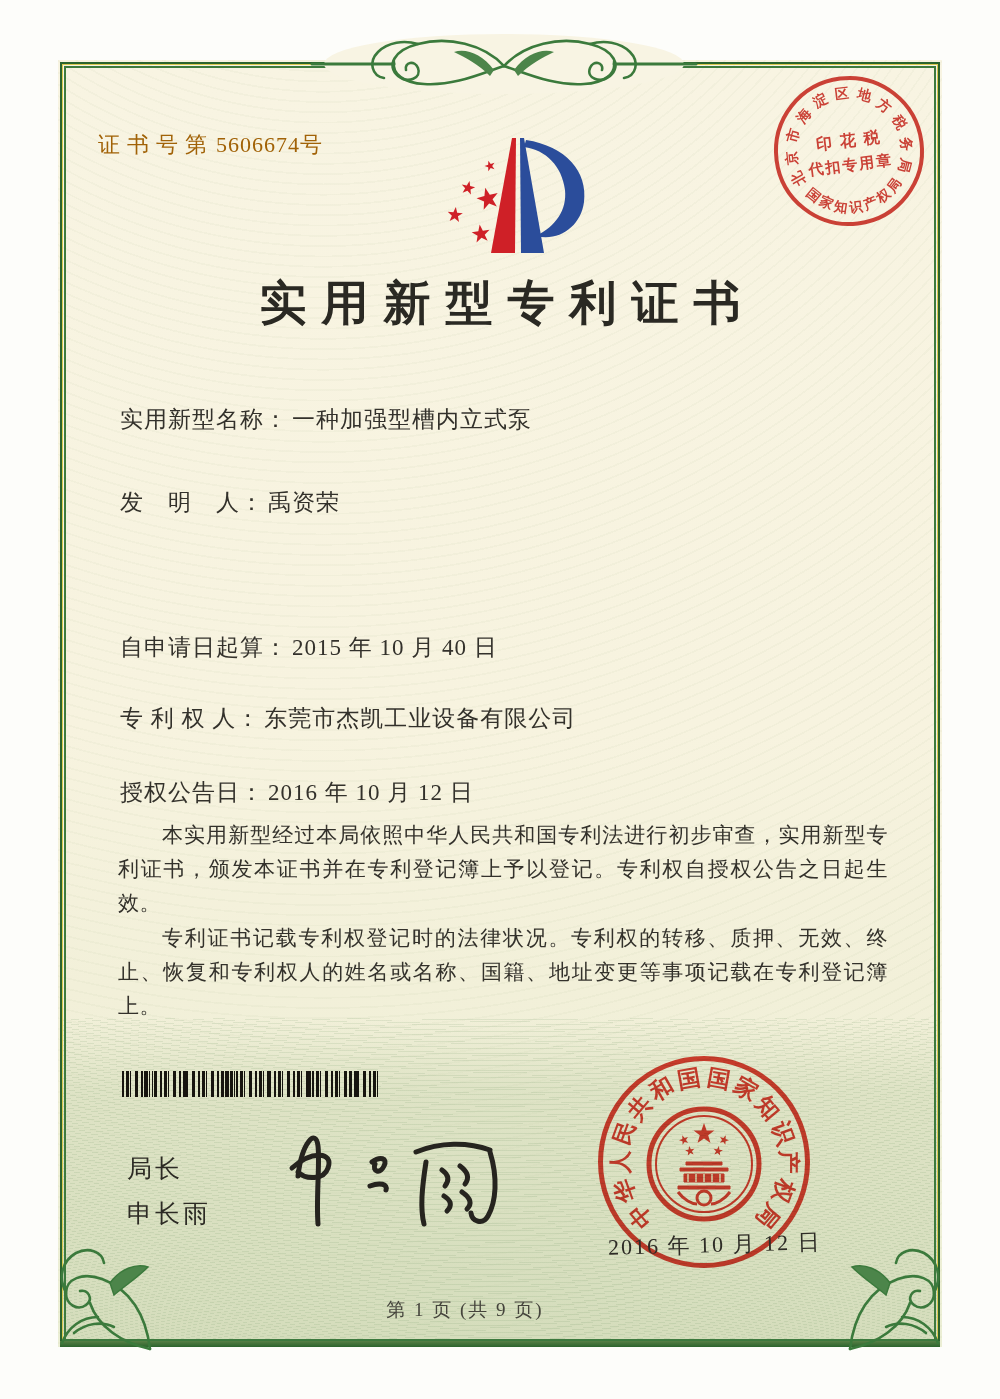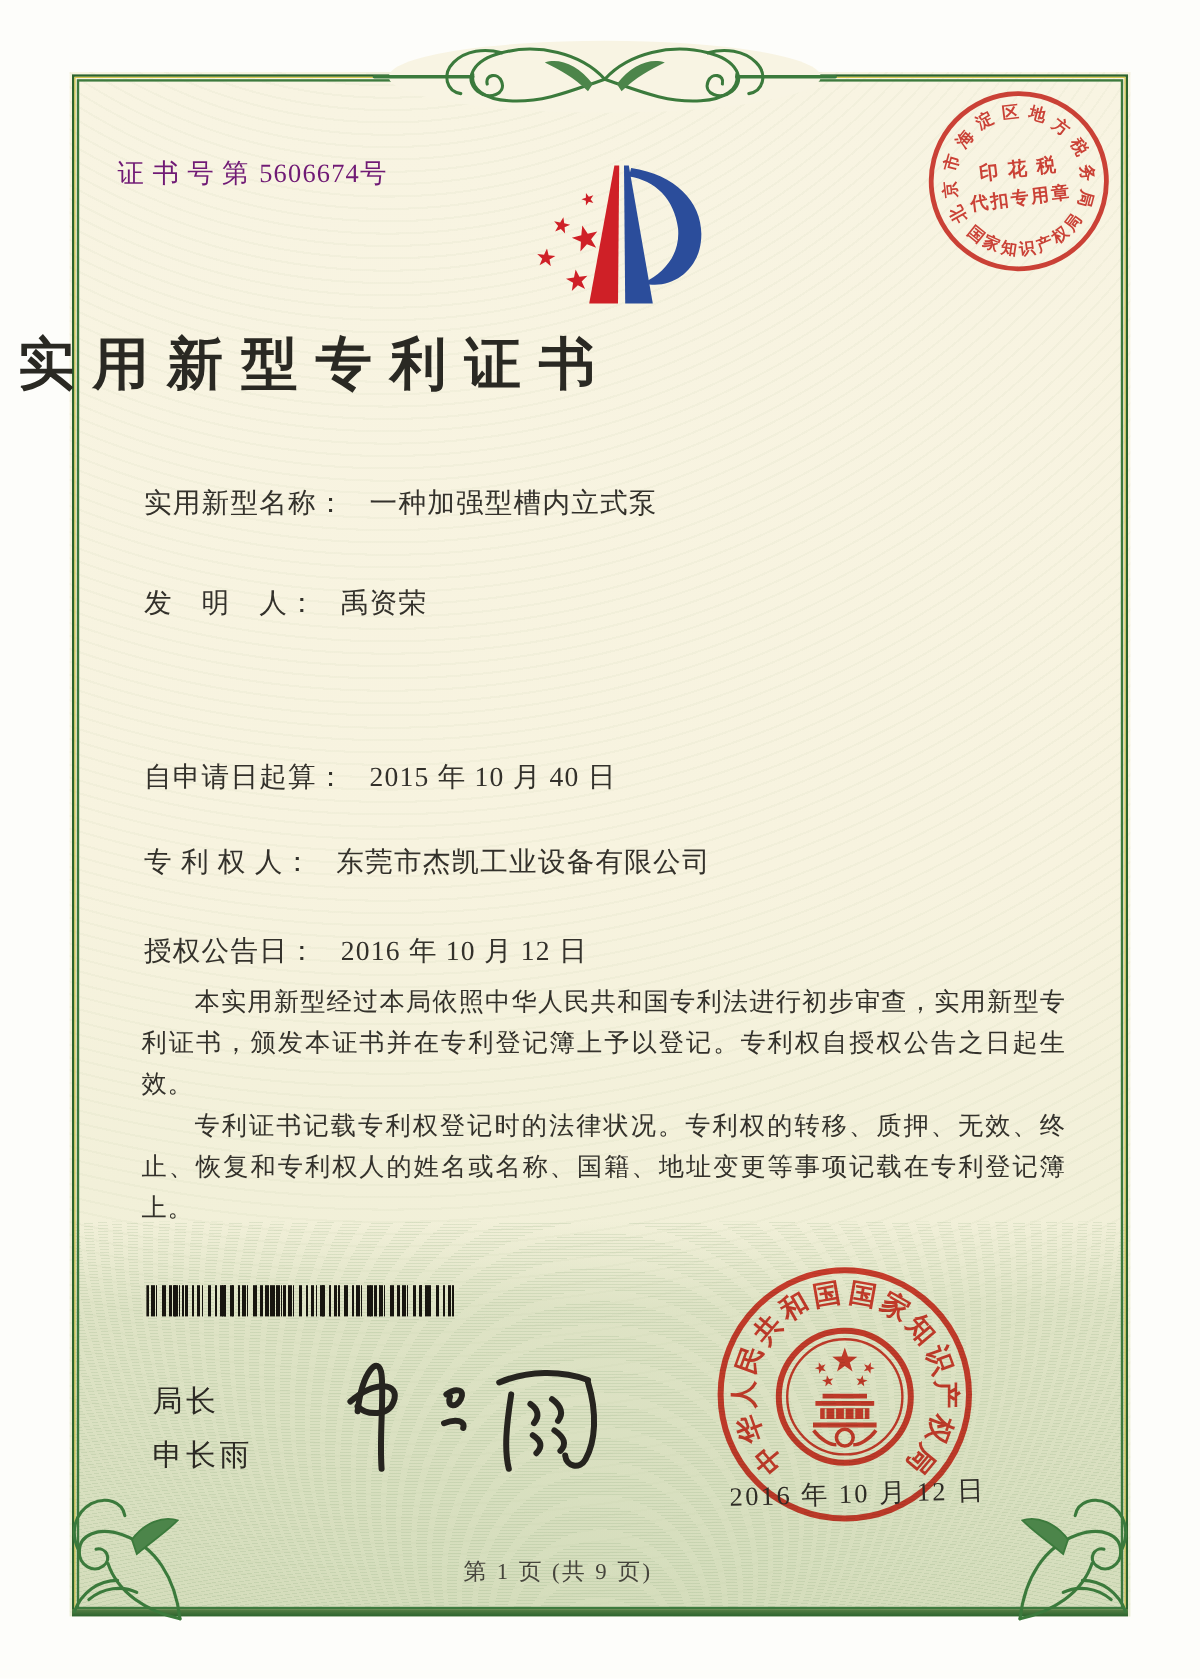--- a/index.html
+++ b/index.html
@@ -21,32 +21,32 @@
   
   .frame{position:absolute;left:60px;top:62px;right:60px;bottom:54px;border:2px solid #2c642d;pointer-events:none;}
   .frame::before{content:'';position:absolute;inset:0;border:1px solid #d9c84f;}
   .frame::after{content:'';position:absolute;inset:2px;border:2px solid #3d7a3e;}
   .frame-bottom-band{position:absolute;left:60px;right:60px;bottom:52px;height:6px;background:linear-gradient(180deg,#577f45,#2c642d);pointer-events:none;}
 
   .ornament{position:absolute;pointer-events:none;}
   .ornament svg{display:block;}
 
   
-  .cert-no{position:absolute;left:98px;top:130px;font-size:22px;color:#701a75;}
+  .cert-no{position:absolute;left:98px;top:130px;font-size:22px;color:#a16207;}
   .cert-no .sp{letter-spacing:7px;}
   .cert-no .num{letter-spacing:1px;margin-left:2px;}
 
   .logo{position:absolute;left:418px;top:126px;width:175px;height:142px;}
 
-  .title{position:absolute;left:0;right:0;top:272px;font-size:47px;font-weight:bold;
+  .title{position:absolute;left:0;right:0;top:272px;text-align:center;font-size:47px;font-weight:bold;
     color:#2a2923;letter-spacing:15px;text-indent:15px;}
 
   
   .field{position:absolute;left:120px;font-size:23px;color:#33312b;letter-spacing:1px;white-space:nowrap;}
-  .field .lbl{margin-right:20px;font-family:Liberation Serif, serif;}
+  .field .lbl{margin-right:4px;font-family:Liberation Serif, serif;}
   .f0{top:404px;} .f1{top:487px;} .f2{top:557px;} .f3{top:632px;} .f4{top:703px;text-align:right;} .f5{top:777px;}
 
   
   .body-text{position:absolute;left:118px;top:818px;width:770px;font-size:21px;color:#33312b;}
   .body-text p{margin:0;text-indent:2.1em;line-height:1.63;text-align:justify;letter-spacing:0.5px;}
 
   
   .barcode{position:absolute;left:122px;top:1071px;width:258px;height:26px;
     background:
       repeating-linear-gradient(90deg,#17150f 0 2px,transparent 2px 4px,#17150f 4px 7px,transparent 7px 8px,#17150f 8px 9px,transparent 9px 13px,#17150f 13px 16px,transparent 16px 19px),

